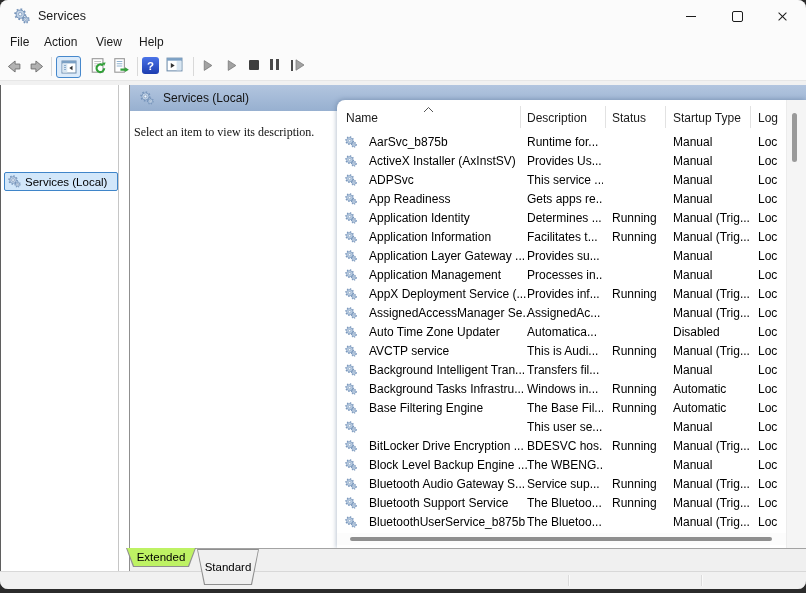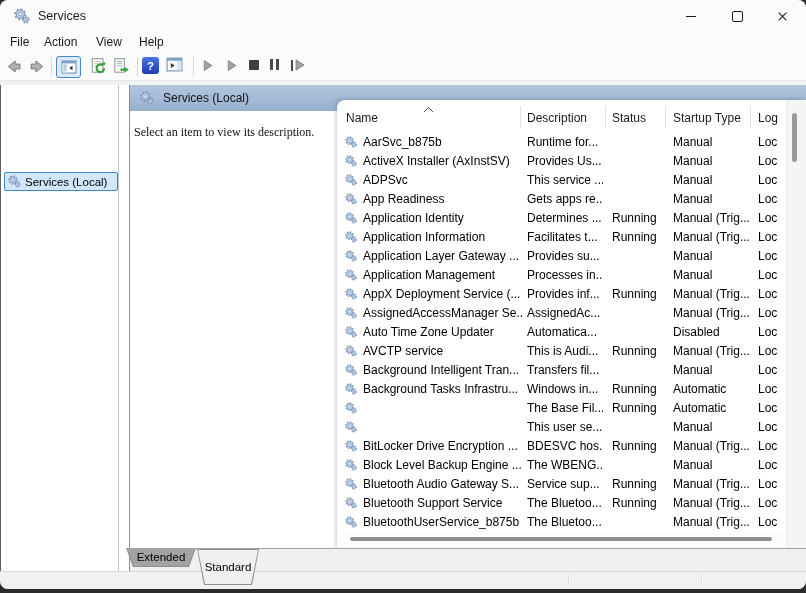--- a/index.html
+++ b/index.html
@@ -48,36 +48,36 @@
   
   .panel{position:absolute;left:207px;top:15px;width:469px;height:449px;background:#fff;
          border-top-left-radius:8px;box-shadow:-1px -1px 4px rgba(70,95,130,.35);overflow:hidden;}
   .col-head{position:absolute;top:11px;font-size:12px;color:#1a1a1a;white-space:nowrap;}
   .hsep{position:absolute;top:6px;width:1px;height:22px;background:#e2e2e2;}
   .sortcaret{position:absolute;left:86px;top:6px;}
   .rows{position:absolute;left:0;top:33px;width:449px;}
   .row{position:relative;height:19px;font-size:12px;color:#000;}
   .row span{position:absolute;top:2px;white-space:nowrap;overflow:hidden;}
   .row svg{position:absolute;left:8px;top:3px;width:12px;height:12px;}
-  .c-name{left:26px;width:160px;} .c-desc{left:190px;width:76px;} .c-status{left:275px;width:50px;}
+  .c-name{left:32px;width:160px;} .c-desc{left:190px;width:76px;} .c-status{left:275px;width:50px;}
   .c-startup{left:336px;width:76px;} .c-logon{left:421px;width:27px;}
   .vtrack{position:absolute;left:449px;top:0;width:20px;height:449px;background:#f5f5f5;border-left:1px solid #ececec;}
   .vthumb{position:absolute;left:5px;top:13px;width:5px;height:49px;background:#9a9a9a;border-radius:3px;}
   .htrack{position:absolute;left:0;top:433px;width:449px;height:12px;background:#fcfcfc;}
   .hthumb{position:absolute;left:13px;top:4px;width:422px;height:3.5px;background:#8f8f8f;border-radius:2px;}
   
   .tabstrip{position:absolute;left:130px;top:549px;width:676px;height:22px;background:#f0f0f0;}
   .tabline{position:absolute;left:130px;top:548px;width:676px;height:1px;background:#a3a3a3;}
   .tab{position:absolute;font-size:11.5px;color:#000;}
   .tab .shape{position:absolute;inset:0;background:#8f8f8f;
       clip-path:polygon(0 0,100% 0,calc(100% - 7px) 100%,7px 100%);}
   .tab .fill{position:absolute;display:flex;align-items:center;justify-content:center;
       clip-path:polygon(0 0,100% 0,calc(100% - 7px) 100%,7px 100%);}
   .tab-active{left:126px;top:548px;width:70px;height:19px;z-index:3;}
-  .tab-active .fill{inset:0 1px 1px 1px;background:#a3a3a3;justify-content:center;}
+  .tab-active .fill{inset:0 1px 1px 1px;background:#bef264;justify-content:center;}
   .tab-idle{left:197px;top:549px;width:62px;height:36px;z-index:2;}
   .tab-idle .fill{inset:1px;background:#f0f0f0;}
   
   .statusbar{position:absolute;left:0;top:571px;width:100%;height:17px;background:#f1f1f1;border-top:1px solid #d8d8d8;}
   .ssep{position:absolute;top:3px;width:1px;height:11px;background:#dcdcdc;border-right:1px solid #fafafa;}
 </style>
 </head>
 <body>
 
 <svg width="0" height="0" style="position:absolute">
@@ -387,20 +387,21 @@
     <span class="c-desc">Windows in...</span>
     <span class="c-status">Running</span>
     <span class="c-startup">Automatic</span>
     <span class="c-logon">Loc</span>
   </div>
 
   <div class="row">
     <svg viewBox="0 0 16 16">
               <use href="#gearpair"></use>
             </svg>
+    <span class="c-name">Base Filtering Engine</span>
     <span class="c-desc">The Base Fil...</span>
     <span class="c-status">Running</span>
     <span class="c-startup">Automatic</span>
     <span class="c-logon">Loc</span>
   </div>
 
   <div class="row">
     <svg viewBox="0 0 16 16">
               <use href="#gearpair"></use>
             </svg>

